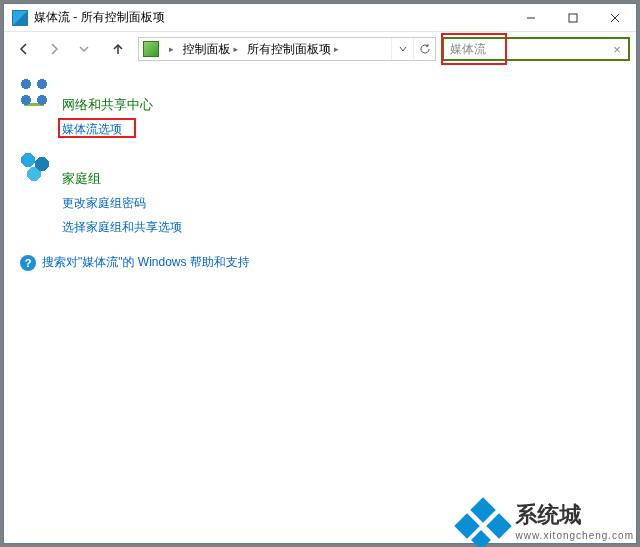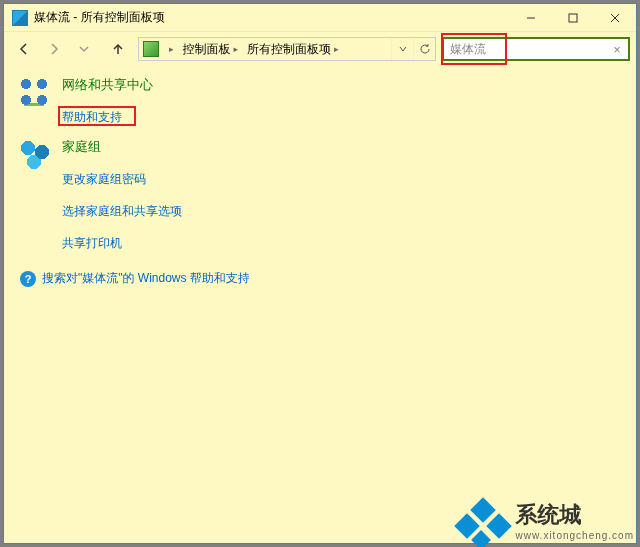--- a/index.html
+++ b/index.html
@@ -10,21 +10,21 @@
     background: #808080;
     width: 640px;
     height: 547px;
     overflow: hidden;
     position: relative;
   }
   .window {
     position: absolute;
     left: 3px; top: 3px;
     width: 634px; height: 541px;
-    background: #fef9c3;
+    background: #ffffff;
     border: 1px solid #5a7ea0;
     display: flex;
     flex-direction: column;
   }
   .titlebar {
     height: 28px;
     display: flex;
     align-items: center;
     border-bottom: 1px solid #e5e5e5;
   }
@@ -130,21 +130,21 @@
     background-size:100% 100%,100% 100%,100% 100%,100% 100%,20px 3px;
     background-position:0 0,0 0,0 0,0 0,6px 27px;
     background-repeat:no-repeat;
   }
   .icn.homegroup{
     background:
       radial-gradient(circle at 10px 10px,#2aa6e0 0 7px,transparent 7px),
       radial-gradient(circle at 24px 14px,#1b7fb5 0 7px,transparent 7px),
       radial-gradient(circle at 16px 24px,#3fbce8 0 7px,transparent 7px);
   }
-  .item .txt{display:flex;flex-direction:column;gap:14px;}
+  .item .txt{display:flex;flex-direction:column;gap:6px;margin-top:20px;}
   .heading{color:#0a7a0a;font-size:13px;}
   .link{color:#0066cc;font-size:12px;cursor:pointer; line-height:1.5;}
   .helpline{
     display:flex;align-items:center;
     margin-top:18px;margin-left:2px;
     color:#0066cc;
   }
   .helpline .qicon{
     width:16px;height:16px;margin-right:6px;
     border-radius:50%;
@@ -255,33 +255,32 @@
     </div>
   </div>
 
   <div class="content">
 
     <div class="item">
       <div class="icn network"></div>
       <div class="txt">
         <span class="heading">网络和共享中心</span>
         <span style="position:relative;display:inline-block;">
-          <span class="link">帮助和支持</span>
+          <span class="link">媒体流选项</span>
           <span class="red-hl" style="left:-4px;top:-2px;width:78px;height:20px;"></span>
         </span>
       </div>
     </div>
 
     <div class="item">
       <div class="icn homegroup"></div>
       <div class="txt">
         <span class="heading">家庭组</span>
         <span class="link">更改家庭组密码</span>
         <span class="link">选择家庭组和共享选项</span>
-        <span class="link">共享打印机</span>
       </div>
     </div>
 
     <div class="helpline">
       <div class="qicon">?</div>
       <span>搜索对"媒体流"的 Windows 帮助和支持</span>
     </div>
 
   </div>
 

